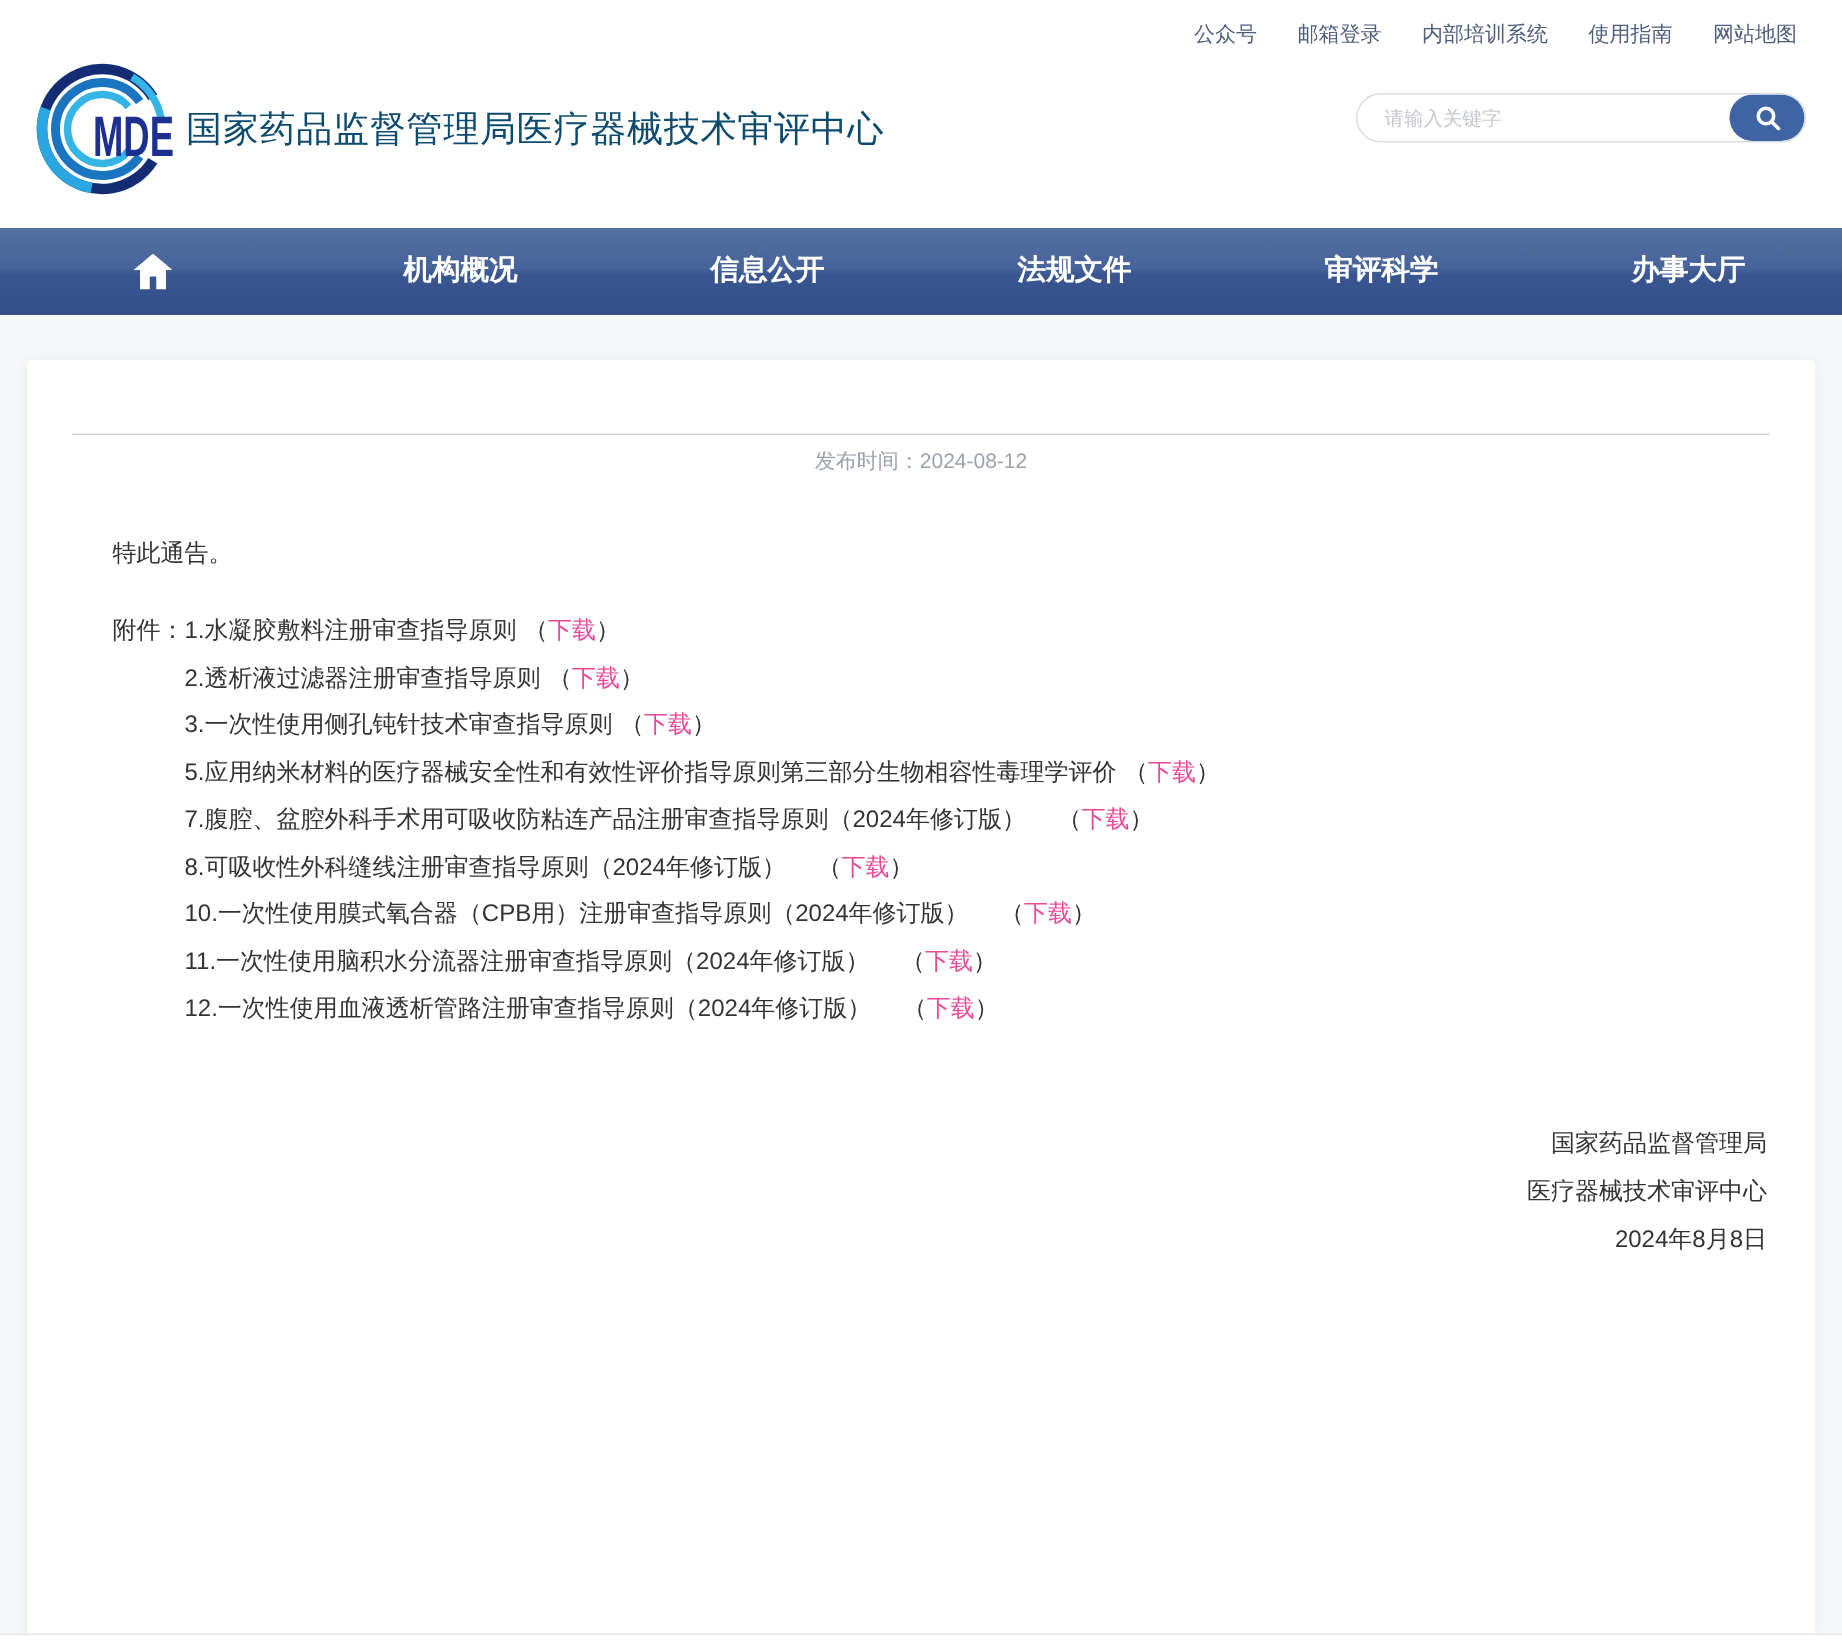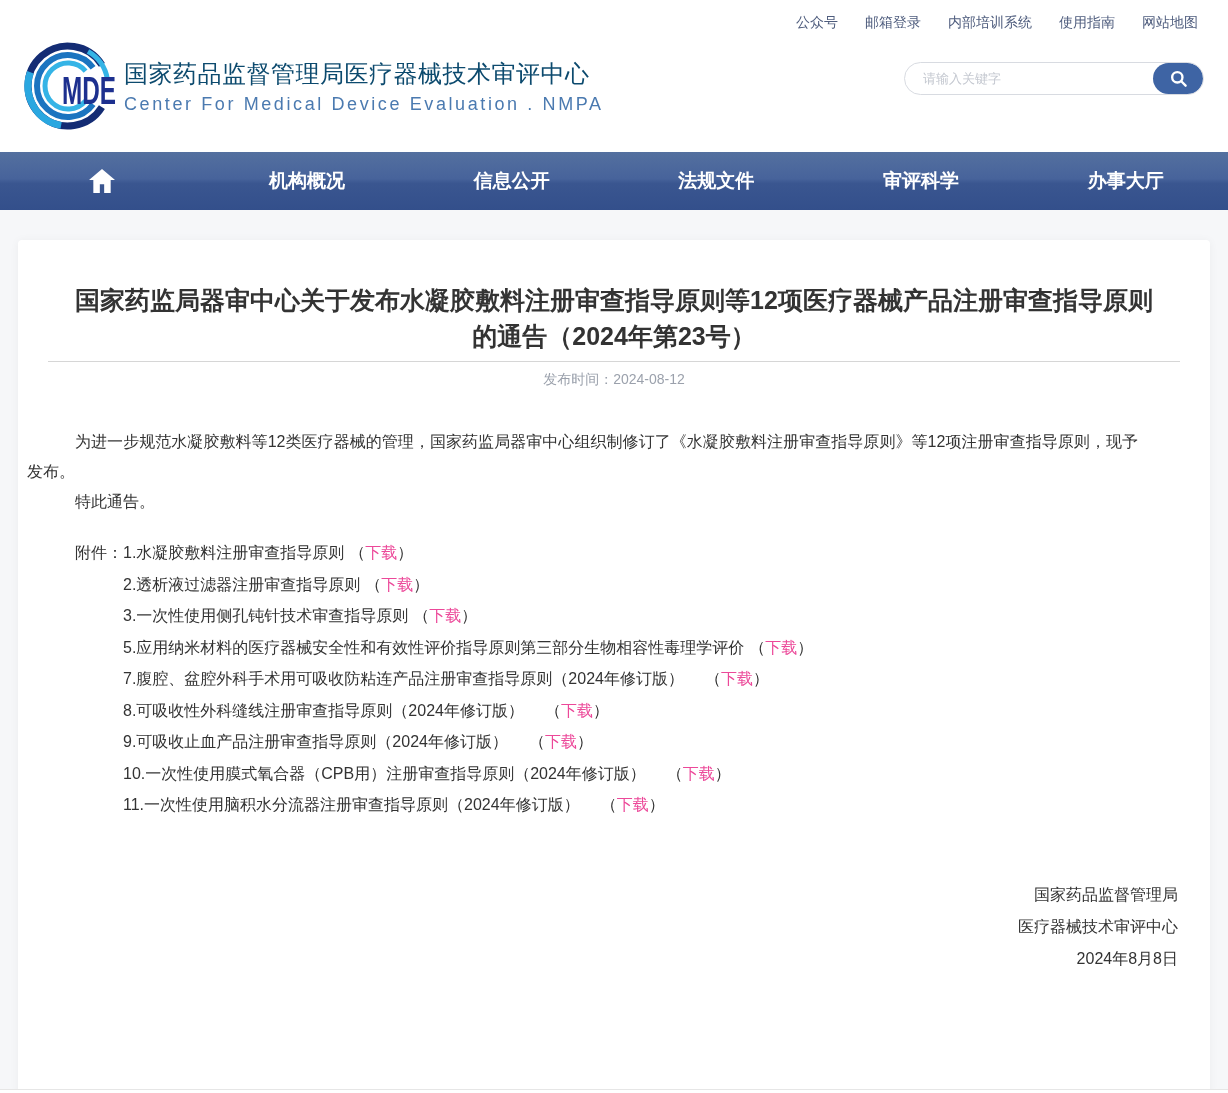--- a/index.html
+++ b/index.html
@@ -66,21 +66,20 @@
     <svg class="brand-icon" viewBox="0 0 96 96">
       <path d="M81.9 69.2 A40 40 0 1 1 81.9 26.8" fill="none" stroke="#142c74" stroke-width="7"></path>
       <path d="M41.1 87.4 A40 40 0 0 1 10.4 34.3" fill="none" stroke="#2aa7e0" stroke-width="7"></path>
       <path d="M68 13.4 A40 40 0 0 1 87.4 41.1" fill="none" stroke="#35b4e6" stroke-width="5"></path>
       <path d="M73.1 66.2 A31 31 0 1 1 73.1 29.8" fill="none" stroke="#1b74c0" stroke-width="6"></path>
       <path d="M65.6 62.8 A23 23 0 1 1 65.6 33.2" fill="none" stroke="#35b4e6" stroke-width="5"></path>
       <text x="42" y="66" font-size="38" font-weight="bold" fill="#1d308f" textLength="54" lengthAdjust="spacingAndGlyphs">MDE</text>
     </svg>
     <div class="brand-names">
       <div class="brand-zh">国家药品监督管理局医疗器械技术审评中心</div>
-      <div class="brand-en">Center For Medical Device Evaluation . NMPA</div>
     </div>
   </div>
 
   <div class="search-box">
     <input type="text" placeholder="请输入关键字" style="">
     <button class="search-btn">
       <svg width="19" height="19" viewBox="0 0 24 24" fill="none" stroke="#ffffff" stroke-width="3" stroke-linecap="round">
         <circle cx="10.5" cy="10.5" r="6.5"></circle>
         <line x1="15.5" y1="15.5" x2="21" y2="21"></line>
       </svg>
@@ -95,52 +94,50 @@
     </svg>
   </div>
 
   <div style="display:contents">
     
   <div class="nav-item">机构概况</div><div class="nav-item">信息公开</div><div class="nav-item">法规文件</div><div class="nav-item">审评科学</div><div class="nav-item">办事大厅</div></div>
 </nav>
 
 <main class="main">
   <div class="card">
-    <h1 class="article-title">国家药监局器审中心关于发布水凝胶敷料注册审查指导原则等12项医疗器械产品注册审查指导原则的通告（2024年第23号）</h1>
     <div class="divider"></div>
     <div class="pubdate"><span>发布时间：</span><span>2024-08-12</span></div>
 
     <div class="article-body">
-      <p>为进一步规范水凝胶敷料等12类医疗器械的管理，国家药监局器审中心组织制修订了《水凝胶敷料注册审查指导原则》等12项注册审查指导原则，现予发布。</p>
       <p>特此通告。</p>
     </div>
 
     <div class="attachments">
       <span class="attach-label">附件：</span>
 
         <div class="attach-item"><span>1.水凝胶敷料注册审查指导原则</span><span class="dl-wrap"><span>（</span><a class="dl-link">下载</a><span>）</span></span></div>
 
         <div class="attach-item"><span>2.透析液过滤器注册审查指导原则</span><span class="dl-wrap"><span>（</span><a class="dl-link">下载</a><span>）</span></span></div>
 
         <div class="attach-item"><span>3.一次性使用侧孔钝针技术审查指导原则</span><span class="dl-wrap"><span>（</span><a class="dl-link">下载</a><span>）</span></span></div>
 
 
         <div class="attach-item"><span>5.应用纳米材料的医疗器械安全性和有效性评价指导原则第三部分生物相容性毒理学评价</span><span class="dl-wrap"><span>（</span><a class="dl-link">下载</a><span>）</span></span></div>
 
 
         <div class="attach-item"><span>7.腹腔、盆腔外科手术用可吸收防粘连产品注册审查指导原则（2024年修订版）　</span><span class="dl-wrap"><span>（</span><a class="dl-link">下载</a><span>）</span></span></div>
 
         <div class="attach-item"><span>8.可吸收性外科缝线注册审查指导原则（2024年修订版）　</span><span class="dl-wrap"><span>（</span><a class="dl-link">下载</a><span>）</span></span></div>
 
-        <div class="attach-item"><span>9.可吸收止血产品注册审查指导原则（2024年修订版）　</span><span class="dl-wrap"><span>（</span><a class="dl-link">下载</a><span>）</span></span></div>
 
         <div class="attach-item"><span>10.一次性使用膜式氧合器（CPB用）注册审查指导原则（2024年修订版）　</span><span class="dl-wrap"><span>（</span><a class="dl-link">下载</a><span>）</span></span></div>
 
         <div class="attach-item"><span>11.一次性使用脑积水分流器注册审查指导原则（2024年修订版）　</span><span class="dl-wrap"><span>（</span><a class="dl-link">下载</a><span>）</span></span></div>
 
+        <div class="attach-item"><span>12.一次性使用血液透析管路注册审查指导原则（2024年修订版）　</span><span class="dl-wrap"><span>（</span><a class="dl-link">下载</a><span>）</span></span></div>
       </div>
 
     <div class="signature">
 
     <div>国家药品监督管理局</div>
         <div>医疗器械技术审评中心</div>
         <div>2024年8月8日</div>
       </div>
   </div>
 </main>

